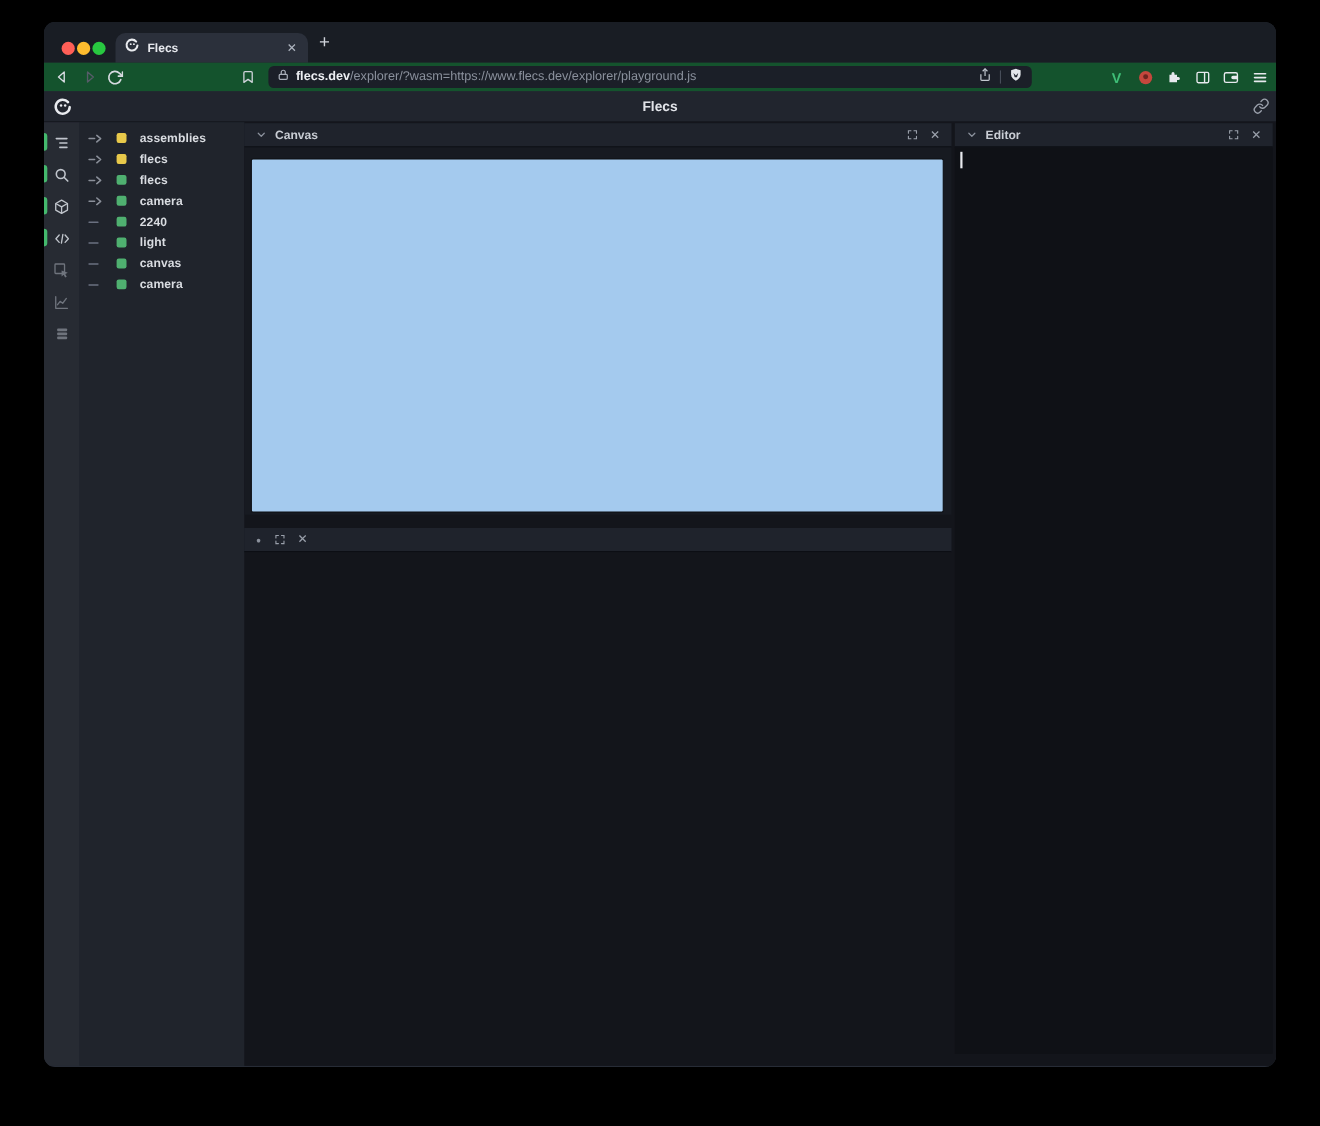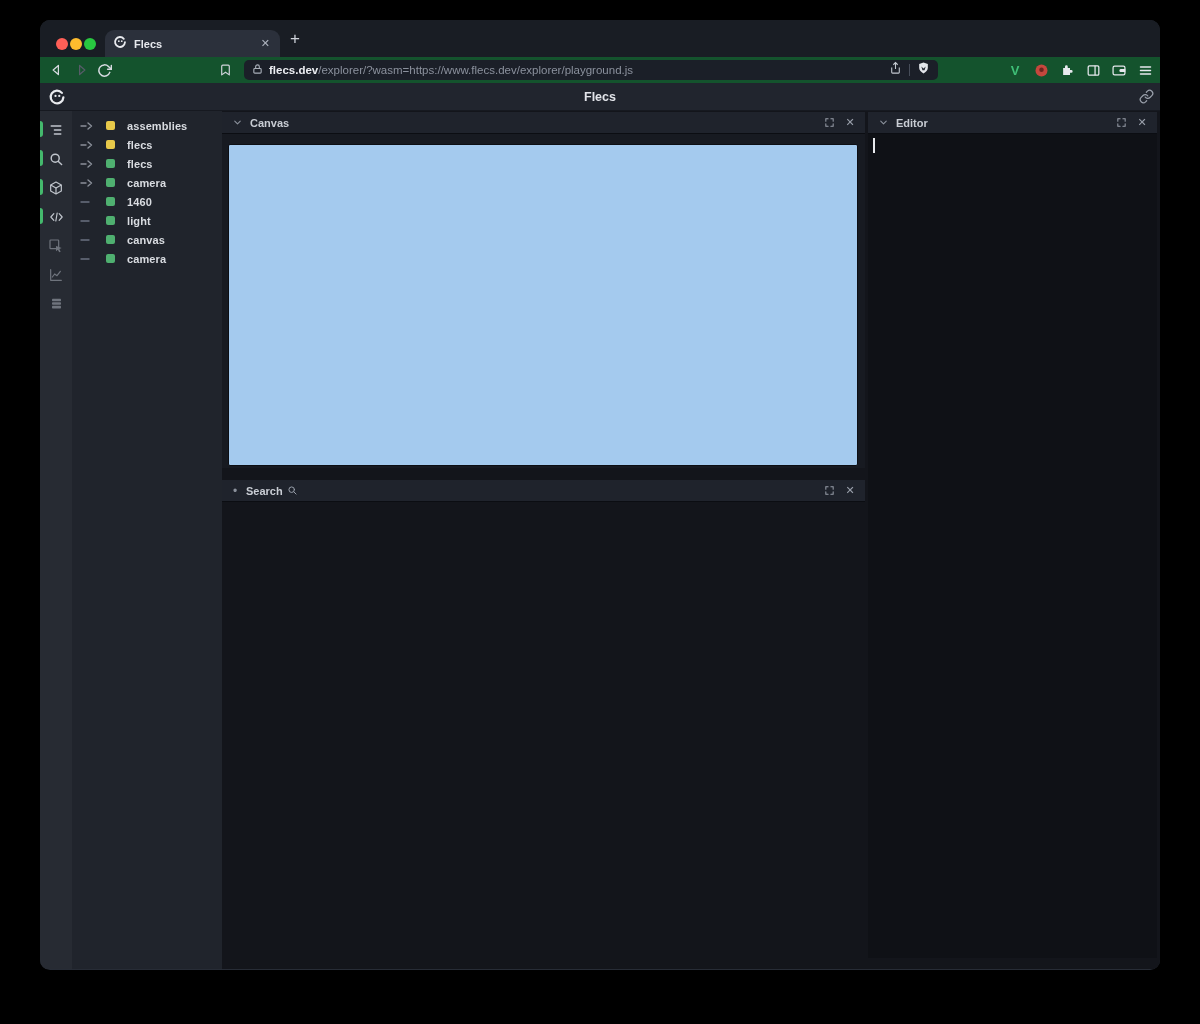--- a/index.html
+++ b/index.html
@@ -303,21 +303,21 @@
       </div>
 
       <div class="tree-row">
 
         <span class="tree-prefix prefix-leaf">
           <svg width="14" height="8" viewBox="0 0 14 8" stroke="#6a7080" stroke-width="1.4" stroke-linecap="round">
               <line x1="1" y1="4" x2="9" y2="4"></line>
             </svg>
         </span>
         <span class="tree-square" style="background-color: rgb(79, 176, 112);"></span>
-        <span class="tree-label">1460</span>
+        <span class="tree-label">2240</span>
       </div>
 
       <div class="tree-row">
 
         <span class="tree-prefix prefix-leaf">
           <svg width="14" height="8" viewBox="0 0 14 8" stroke="#6a7080" stroke-width="1.4" stroke-linecap="round">
               <line x1="1" y1="4" x2="9" y2="4"></line>
             </svg>
         </span>
         <span class="tree-square" style="background-color: rgb(79, 176, 112);"></span>
@@ -368,29 +368,20 @@
           <span class="ph-btn ph-close">✕</span>
         </div>
         <div class="canvas-body">
           <div class="canvas-surface" style="background-color: rgb(164, 202, 238);"></div>
         </div>
       </div>
 
       <div class="panel search-panel">
         <div class="panel-header">
           <span class="panel-bullet">•</span>
-          <span class="search-title-wrap">
-            <span class="search-title">Search</span>
-            <span>
-              <svg width="11" height="11" viewBox="0 0 20 20" fill="none" stroke="#9aa0ab" stroke-width="1.8" stroke-linecap="round">
-                  <circle cx="8.5" cy="8.5" r="5"></circle>
-                  <line x1="12.5" y1="12.5" x2="16.5" y2="16.5"></line>
-                </svg>
-            </span>
-          </span>
           <span class="ph-btn">
             <svg width="11" height="11" viewBox="0 0 24 24" fill="none" stroke="#9aa0ab" stroke-width="2.2" stroke-linecap="round">
                 <path d="M4 9V4h5"></path>
                 <path d="M15 4h5v5"></path>
                 <path d="M20 15v5h-5"></path>
                 <path d="M9 20H4v-5"></path>
               </svg>
           </span>
           <span class="ph-btn ph-close">✕</span>
         </div>

